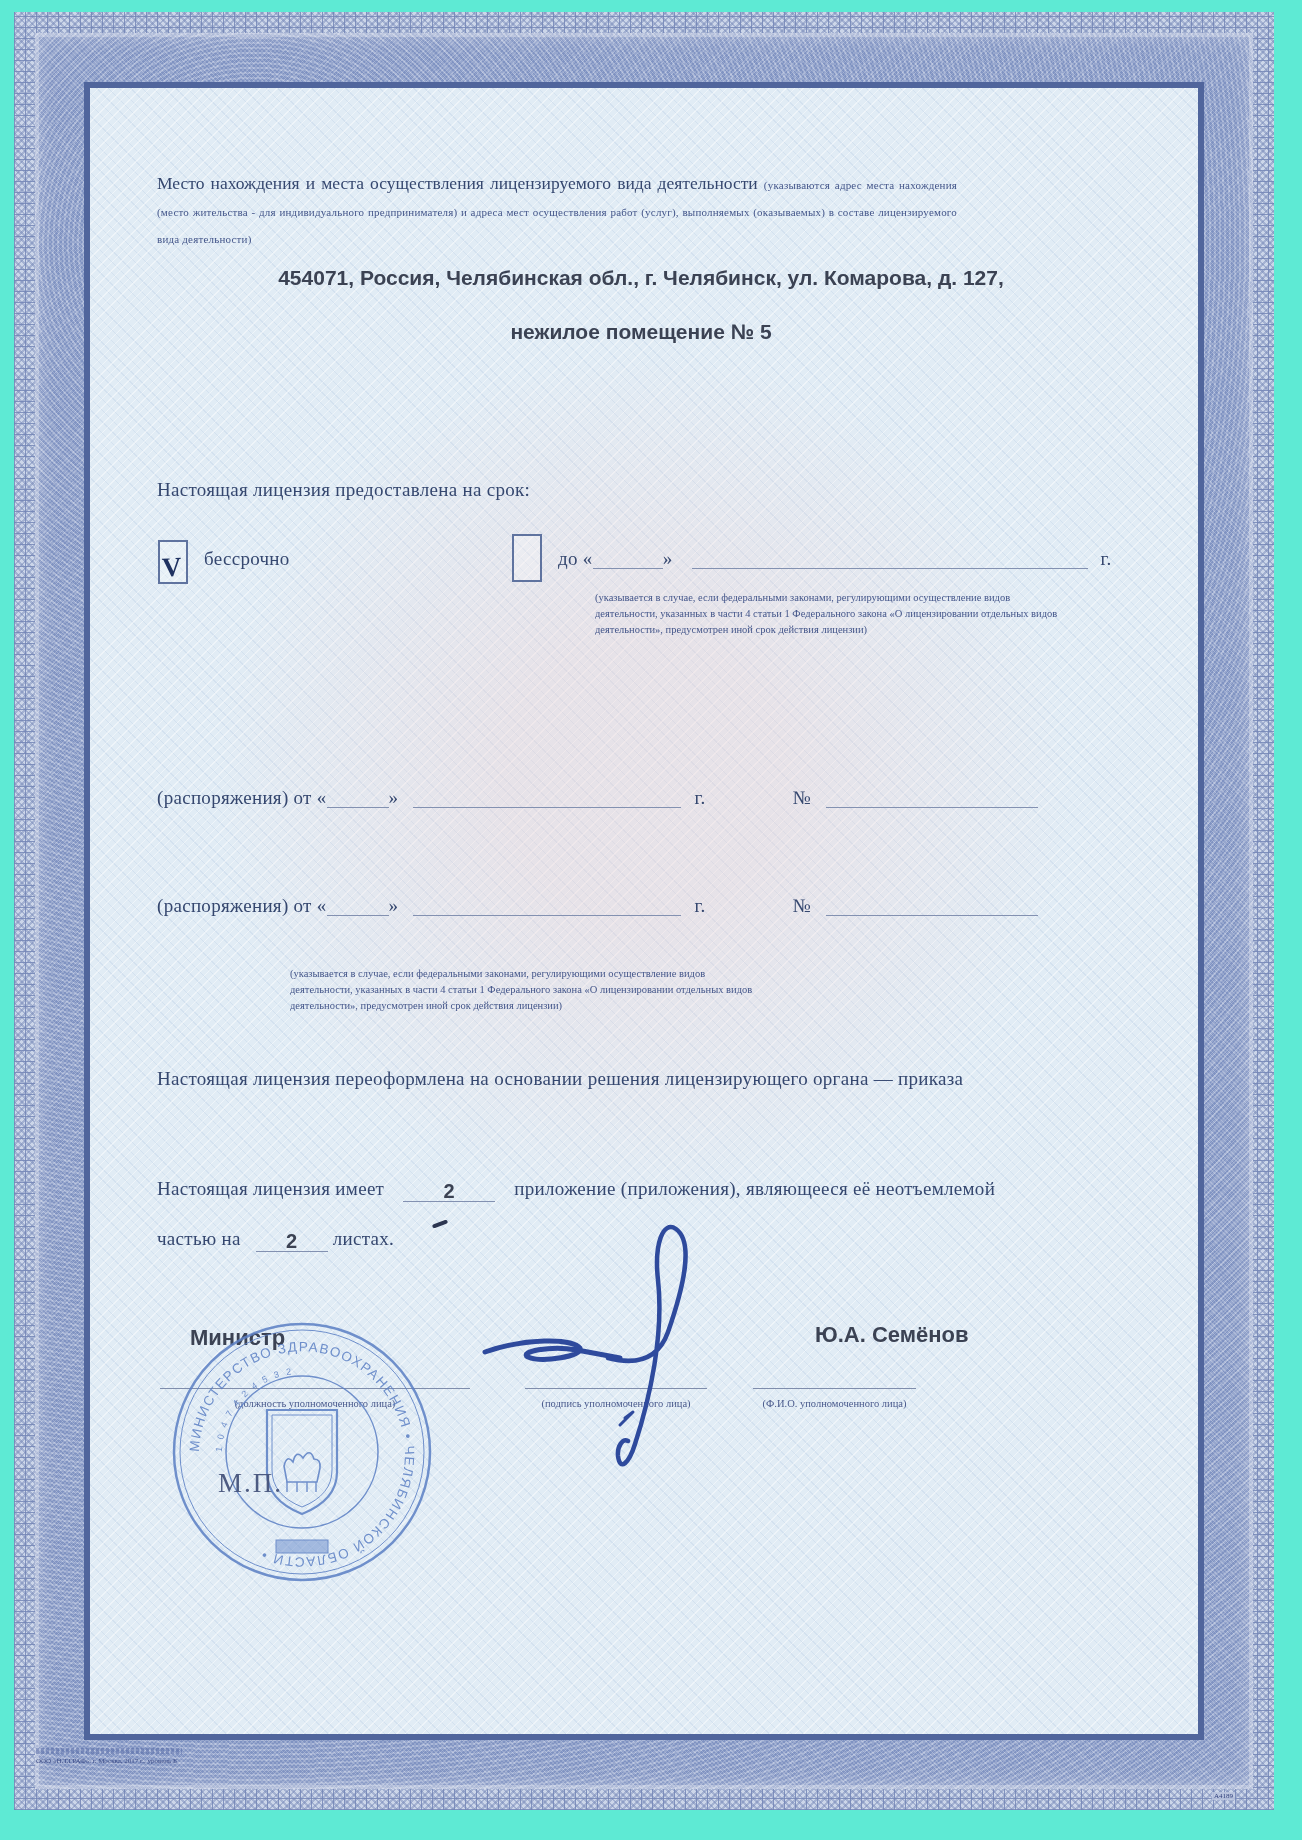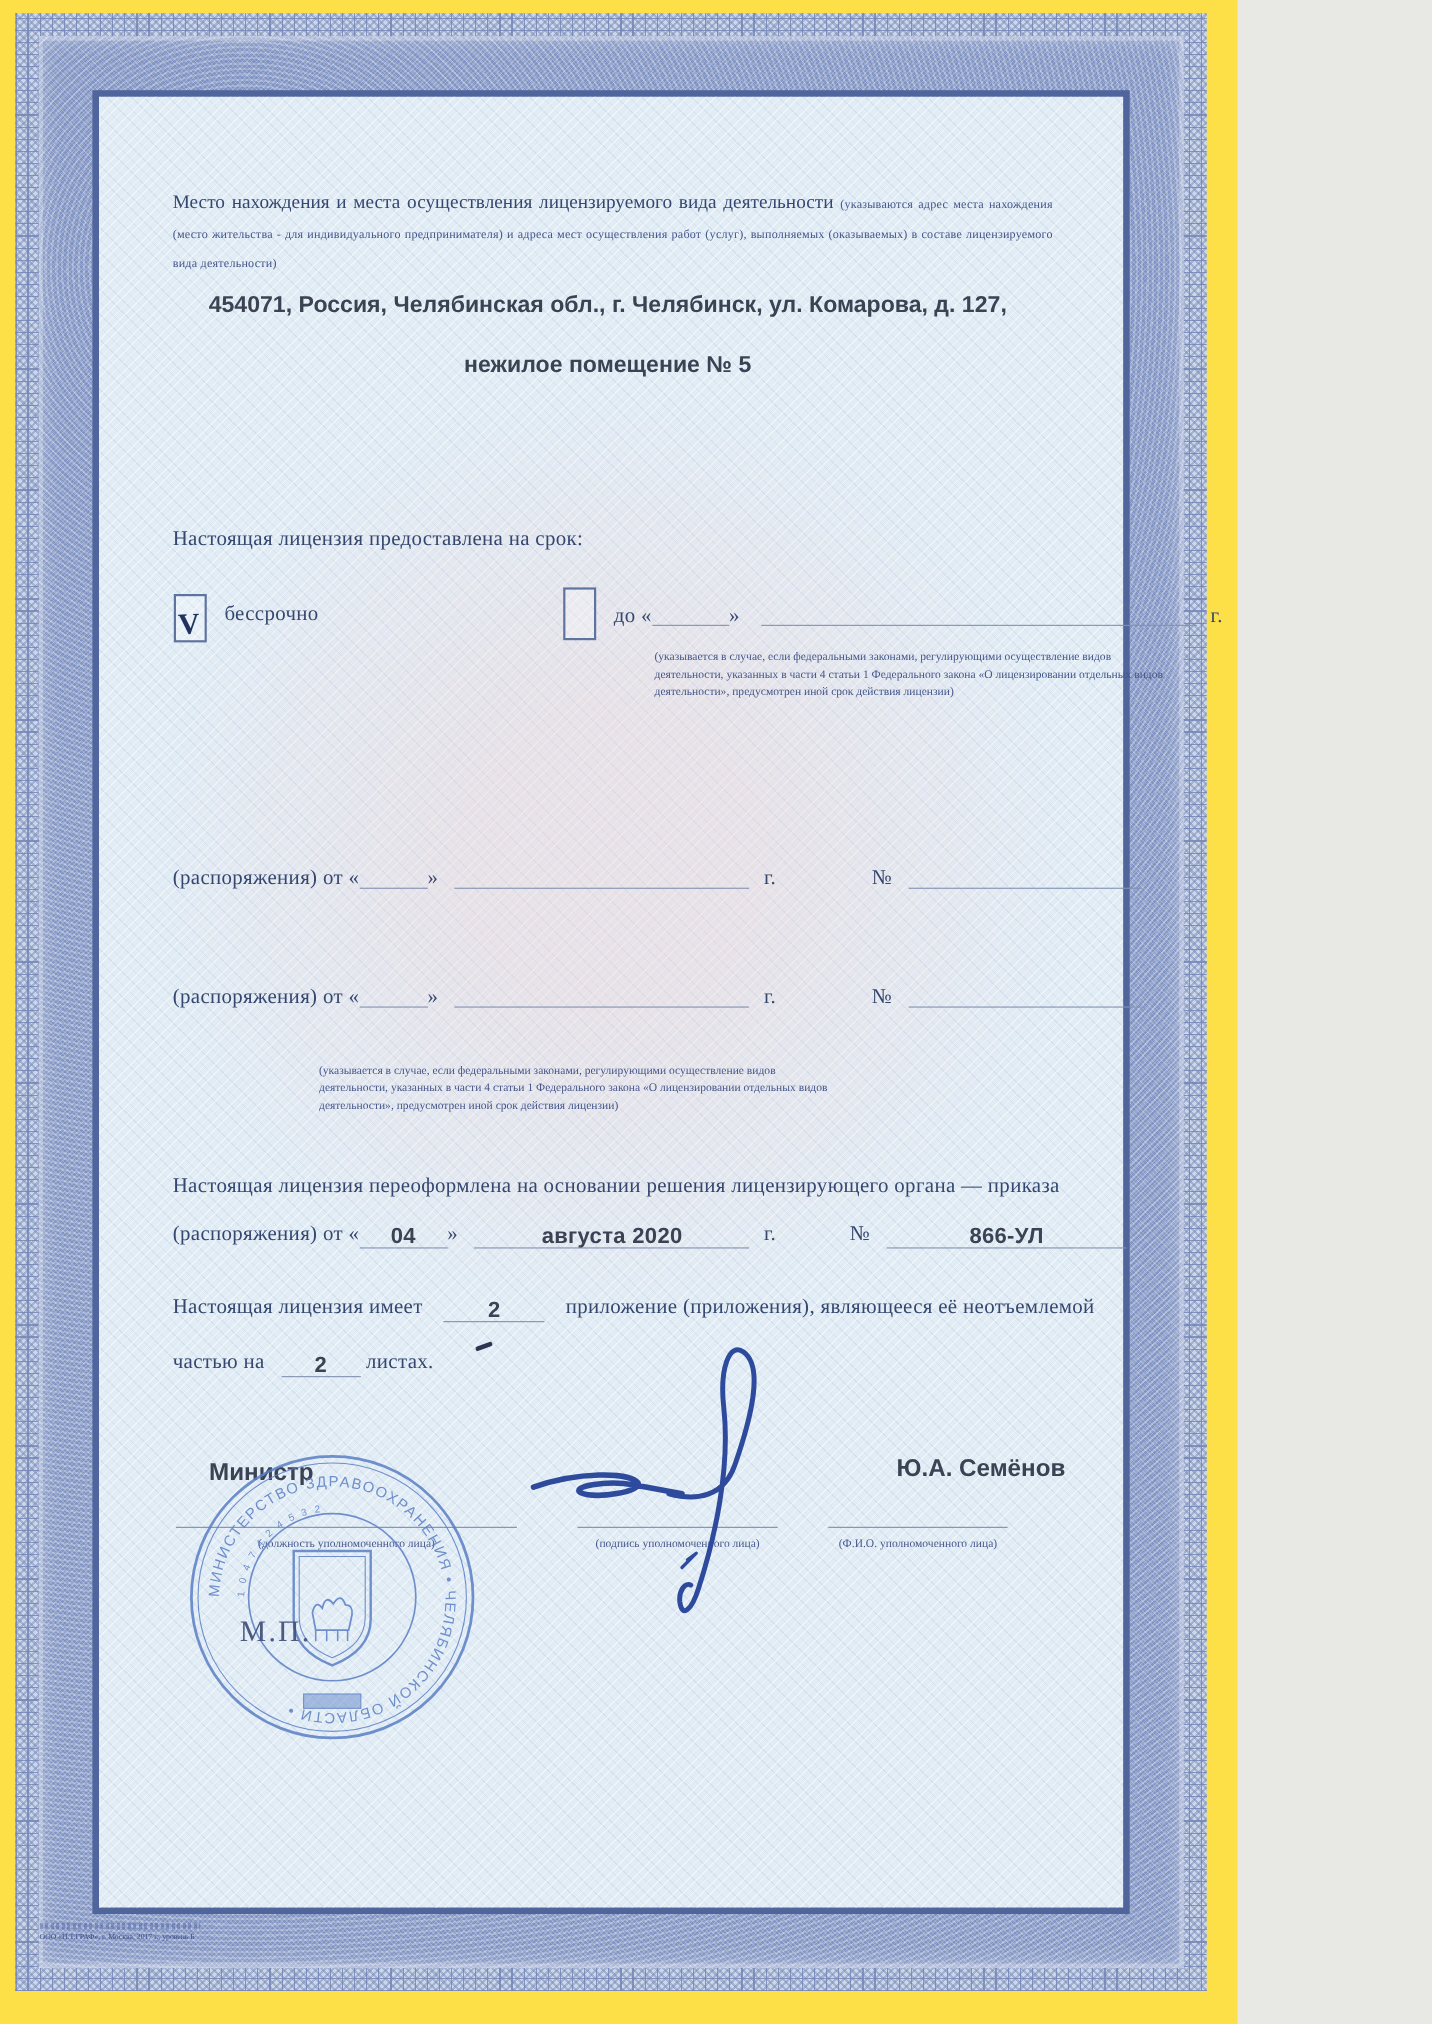--- a/index.html
+++ b/index.html
@@ -1,20 +1,20 @@
 <!DOCTYPE html>
 <html lang="ru"><head>
 <meta charset="utf-8">
 <style>
   html,body{margin:0;padding:0;}
   body{background:#e8e8e4;}
   .page{
     position:relative;
-    width:1125px;height:1840px;
-    background:#fde047;
+    width:1302px;height:1840px;
+    background:#5eead4;
     overflow:hidden;
     font-family:"Liberation Serif","DejaVu Serif",serif;
     color:#35476f;
   }
   
   .frame-checker{
     position:absolute;top:12px;left:14px;right:28px;bottom:30px;
     background-color:#ccd6e9;
     background-image:
       repeating-linear-gradient(90deg, rgba(116,134,182,.85) 0 1px, transparent 1px 11px),
@@ -111,27 +111,20 @@
   <div class="abs serif line1x row" style="left:157px;top:895px;">
     <span>(распоряжения) от «</span><span class="blank" style="width:62px;"></span><span>»</span>
     <span class="blank" style="width:268px;margin-left:10px;"></span>
     <span style="margin-left:8px;">г.</span>
     <span style="margin-left:82px;">№</span>
     <span class="blank" style="width:212px;margin-left:10px;"></span>
   </div>
   <div class="abs tiny-note" style="left:290px;top:966px;width:480px;">(указывается в случае, если федеральными законами, регулирующими осуществление видов деятельности, указанных в части 4 статьи 1 Федерального закона «О лицензировании отдельных видов деятельности», предусмотрен иной срок действия лицензии)</div>
 
   <div class="abs serif line1x" style="left:157px;top:1068px;width:920px;text-align:justify;">Настоящая лицензия переоформлена на основании решения лицензирующего органа — приказа</div>
-  <div class="abs serif line1x row" style="left:157px;top:1111px;">
-    <span>(распоряжения) от «</span><span class="blank" style="width:80px;"><span class="val">04</span></span><span>»</span>
-    <span class="blank" style="width:250px;margin-left:10px;"><span class="val">августа 2020</span></span>
-    <span style="margin-left:8px;">г.</span>
-    <span style="margin-left:62px;">№</span>
-    <span class="blank" style="width:218px;margin-left:10px;"><span class="val">866-УЛ</span></span>
-  </div>
 
   <div class="abs serif line1x row" style="left:157px;top:1178px;">
     <span>Настоящая лицензия имеет</span>
     <span class="blank" style="width:92px;margin-left:14px;"><span class="val">2</span></span>
     <span style="margin-left:14px;">приложение (приложения), являющееся её неотъемлемой</span>
   </div>
   <div class="abs serif line1x row" style="left:157px;top:1228px;">
     <span>частью на</span>
     <span class="blank" style="width:72px;margin-left:10px;"><span class="val">2</span></span>
     <span style="">листах.</span>

